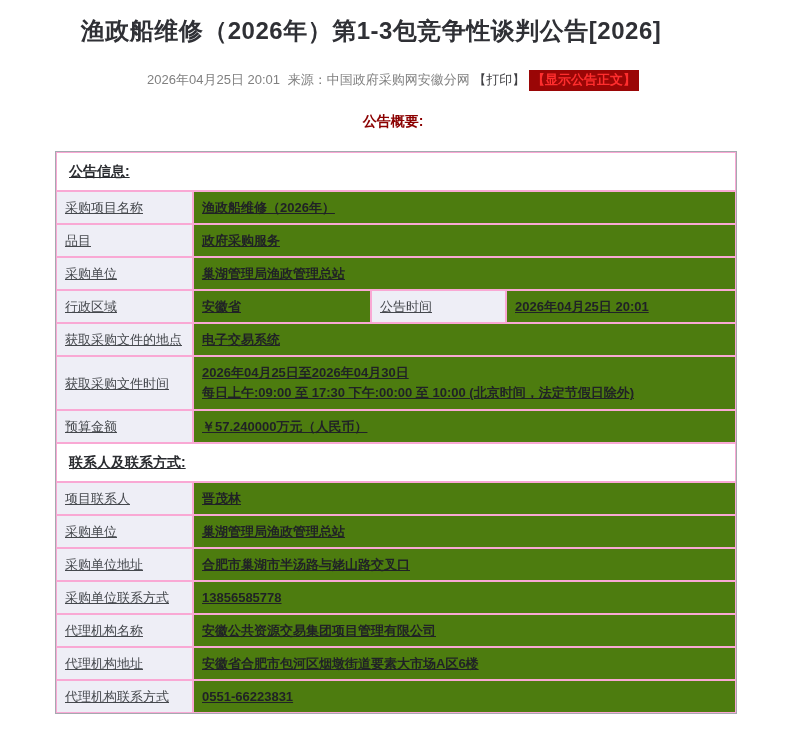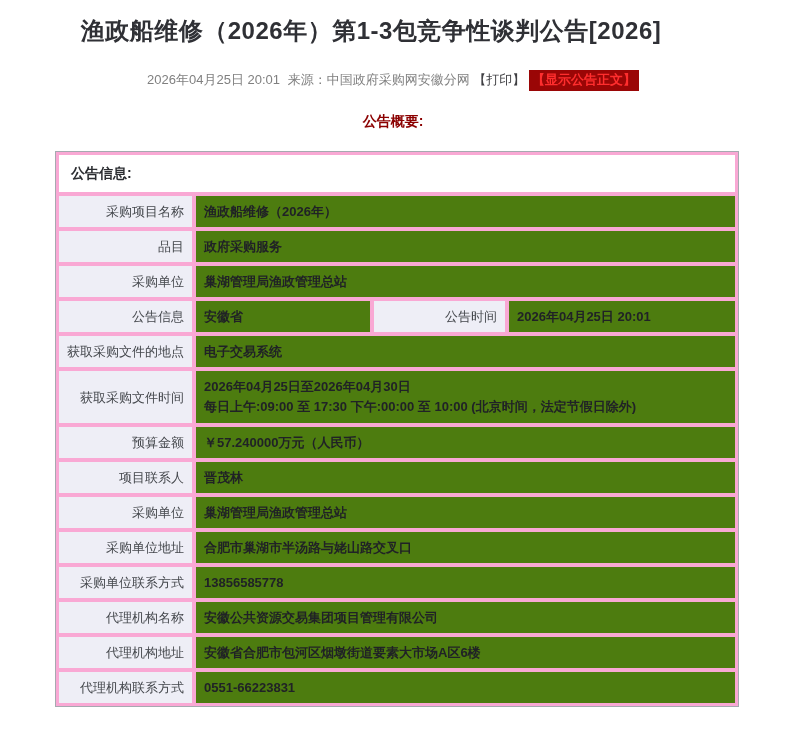--- a/index.html
+++ b/index.html
@@ -58,29 +58,30 @@
 
   table.info-table {
     border-collapse: collapse;
     table-layout: fixed;
     width: 680px;
     margin: 20px 0 0 55px;
     outline: 1px solid #a6a9b0;
     outline-offset: -1px;
   }
   .info-table td {
-    border: 4px solid #f9a8d4;
+    border: 2px solid #f9a8d4;
     font-size: 13px;
     line-height: 19px;
     padding: 6px 8px;
     overflow: hidden;
+    text-decoration: underline;
   }
   .info-table td.lbl {
     background: #eeeef6;
-    text-align: right;
+    text-align: left;
     color: #45484d;
     font-weight: normal;
     padding-left: 8px;
   }
   .info-table td.val {
     background: #4d7c0f;
     text-align: left;
     font-weight: bold;
     color: #202226;
   }
@@ -128,21 +129,21 @@
       <tr>
         <td class="lbl">品目</td>
         <td class="val" colspan="3">政府采购服务</td>
       </tr>
       <tr>
         <td class="lbl">采购单位</td>
         <td class="val" colspan="3">巢湖管理局渔政管理总站</td>
       </tr>
 
       <tr>
-        <td class="lbl">公告信息</td>
+        <td class="lbl">行政区域</td>
         <td class="val">安徽省</td>
         <td class="lbl">公告时间</td>
         <td class="val">2026年04月25日 20:01</td>
       </tr>
 
       <tr>
         <td class="lbl">获取采购文件的地点</td>
         <td class="val" colspan="3">电子交易系统</td>
       </tr>
 
@@ -152,20 +153,23 @@
           <div class="line">2026年04月25日至2026年04月30日</div>
           <div class="line">每日上午:09:00 至 17:30  下午:00:00 至 10:00  (北京时间，法定节假日除外)</div>
         </td>
       </tr>
 
       <tr>
         <td class="lbl">预算金额</td>
         <td class="val" colspan="3">￥57.240000万元（人民币）</td>
       </tr>
 
+      <tr class="sec">
+        <td colspan="4">联系人及联系方式:</td>
+      </tr>
 
       <tr>
         <td class="lbl">项目联系人</td>
         <td class="val" colspan="3">晋茂林</td>
       </tr>
       <tr>
         <td class="lbl">采购单位</td>
         <td class="val" colspan="3">巢湖管理局渔政管理总站</td>
       </tr>
       <tr>

